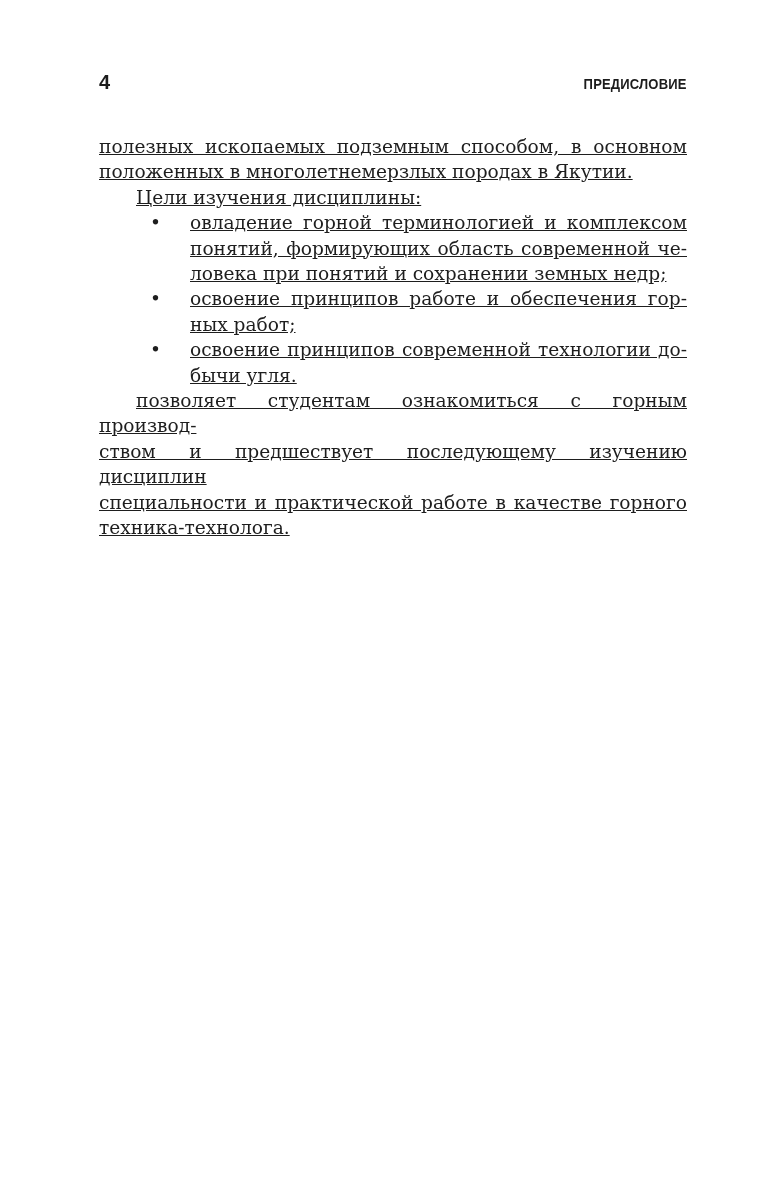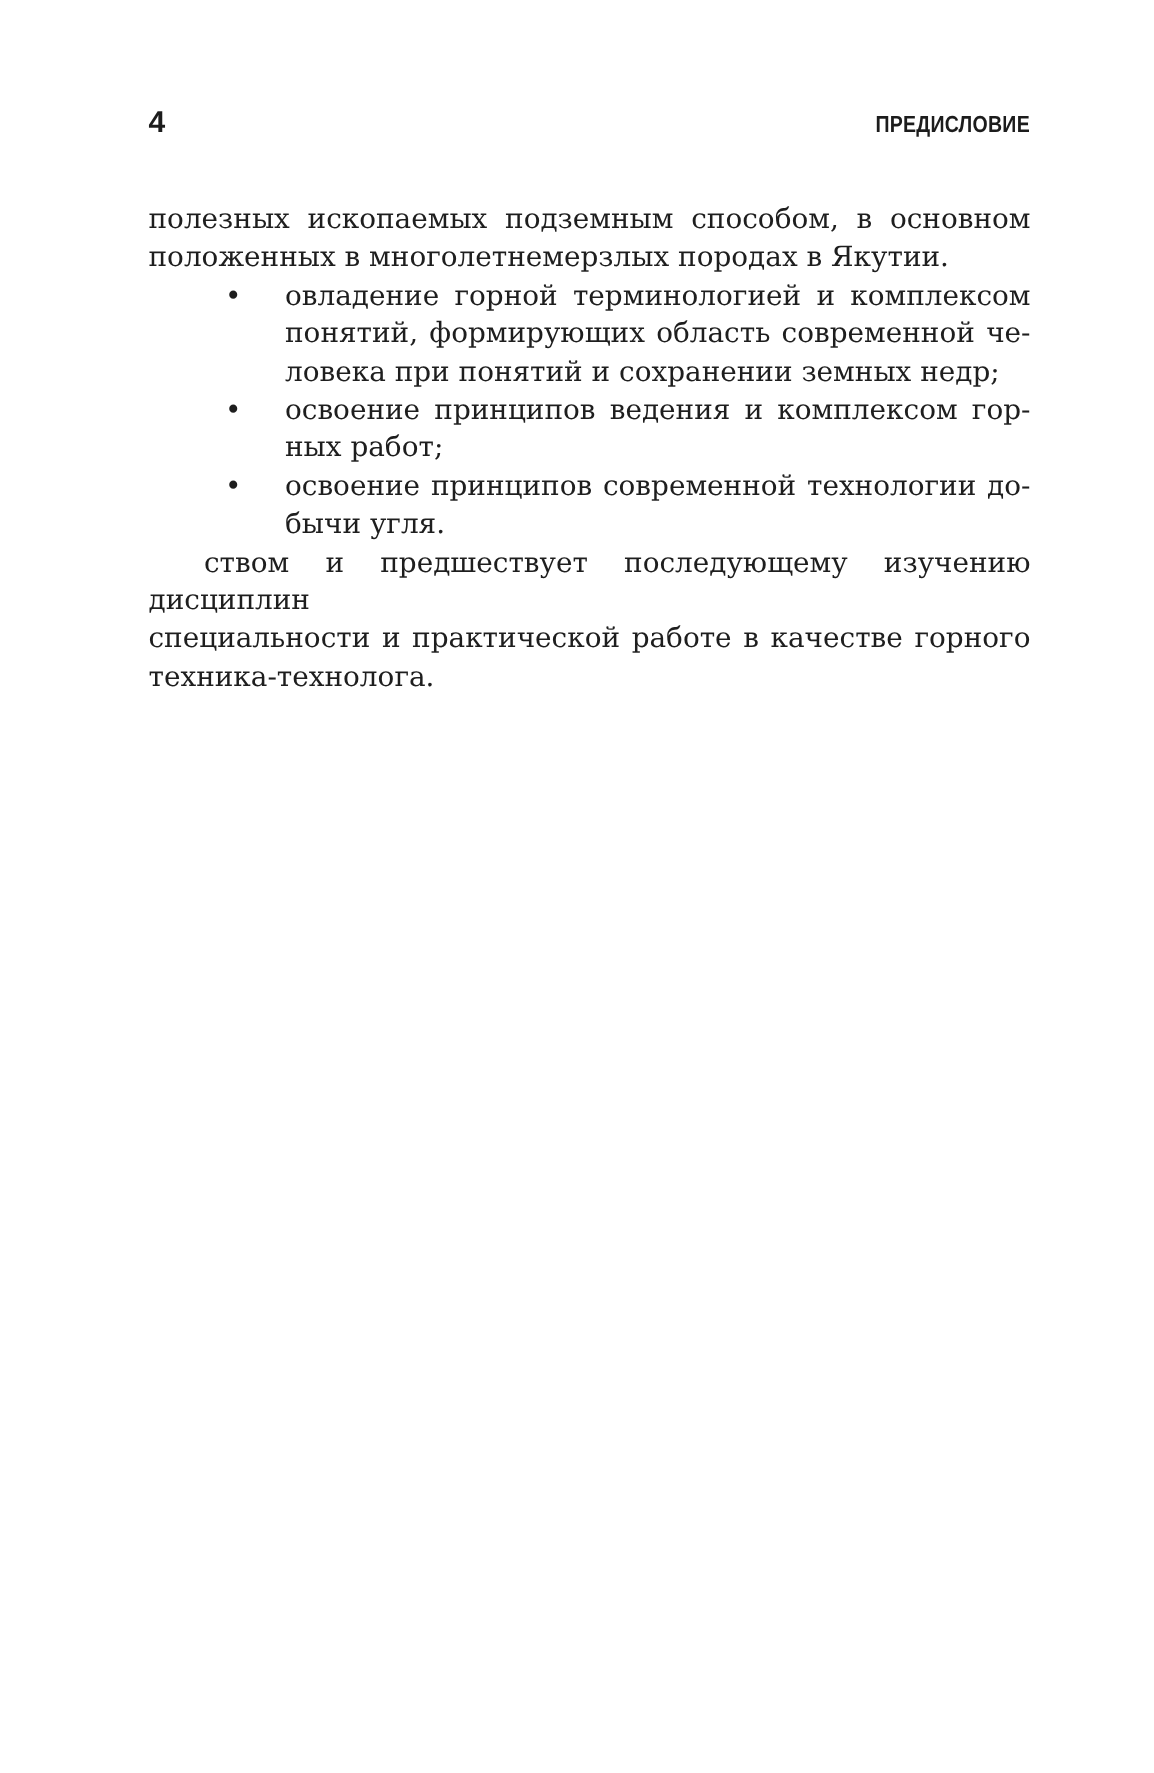--- a/index.html
+++ b/index.html
@@ -45,20 +45,21 @@
     top: 134px;
     width: 588px;
     font-size: 18.6px;
     line-height: 25.4px;
     color: #1e1e1e;
   }
   .line {
     text-align: justify;
     text-align-last: justify;
     white-space: normal;
+    text-decoration: underline;
   }
   .line.last {
     text-align-last: left;
   }
   .paragraph.indent-first > .line:first-child {
     text-indent: 37px;
   }
   .bullet-item {
     position: relative;
     padding-left: 91px;
@@ -77,41 +78,45 @@
 <div class="page">
   <header class="running-header">
     <span class="page-num">4</span>
     <span class="head-title">ПРЕДИСЛОВИЕ</span>
   </header>
   <main class="body-text" id="body-text">
       <div class="paragraph">
         <div class="line">полезных ископаемых подземным способом, в основном</div>
         <div class="line last">положенных в многолетнемерзлых породах в Якутии.</div>
       </div>
+      <div class="paragraph indent-first">
+        <div class="line last">Цели изучения дисциплины:</div>
+      </div>
       <div class="bullet-item">
         <span class="bullet-marker">•</span>
         <div class="bullet-text">
           <div class="line">овладение горной терминологией и комплексом</div>
           <div class="line">понятий, формирующих область современной че-</div>
           <div class="line last">ловека при понятий и сохранении земных недр;</div>
         </div>
       </div>
       <div class="bullet-item">
         <span class="bullet-marker">•</span>
         <div class="bullet-text">
-          <div class="line">освоение принципов ведения и комплексом гор-</div>
+          <div class="line">освоение принципов работе и обеспечения гор-</div>
           <div class="line last">ных работ;</div>
         </div>
       </div>
       <div class="bullet-item">
         <span class="bullet-marker">•</span>
         <div class="bullet-text">
           <div class="line">освоение принципов современной технологии до-</div>
           <div class="line last">бычи угля.</div>
         </div>
       </div>
       <div class="paragraph indent-first">
+        <div class="line">позволяет студентам ознакомиться с горным производ-</div>
         <div class="line">ством и предшествует последующему изучению дисциплин</div>
         <div class="line">специальности и практической работе в качестве горного</div>
         <div class="line last">техника-технолога.</div>
       </div>
     </main>
 </div>
 
 </body></html>

